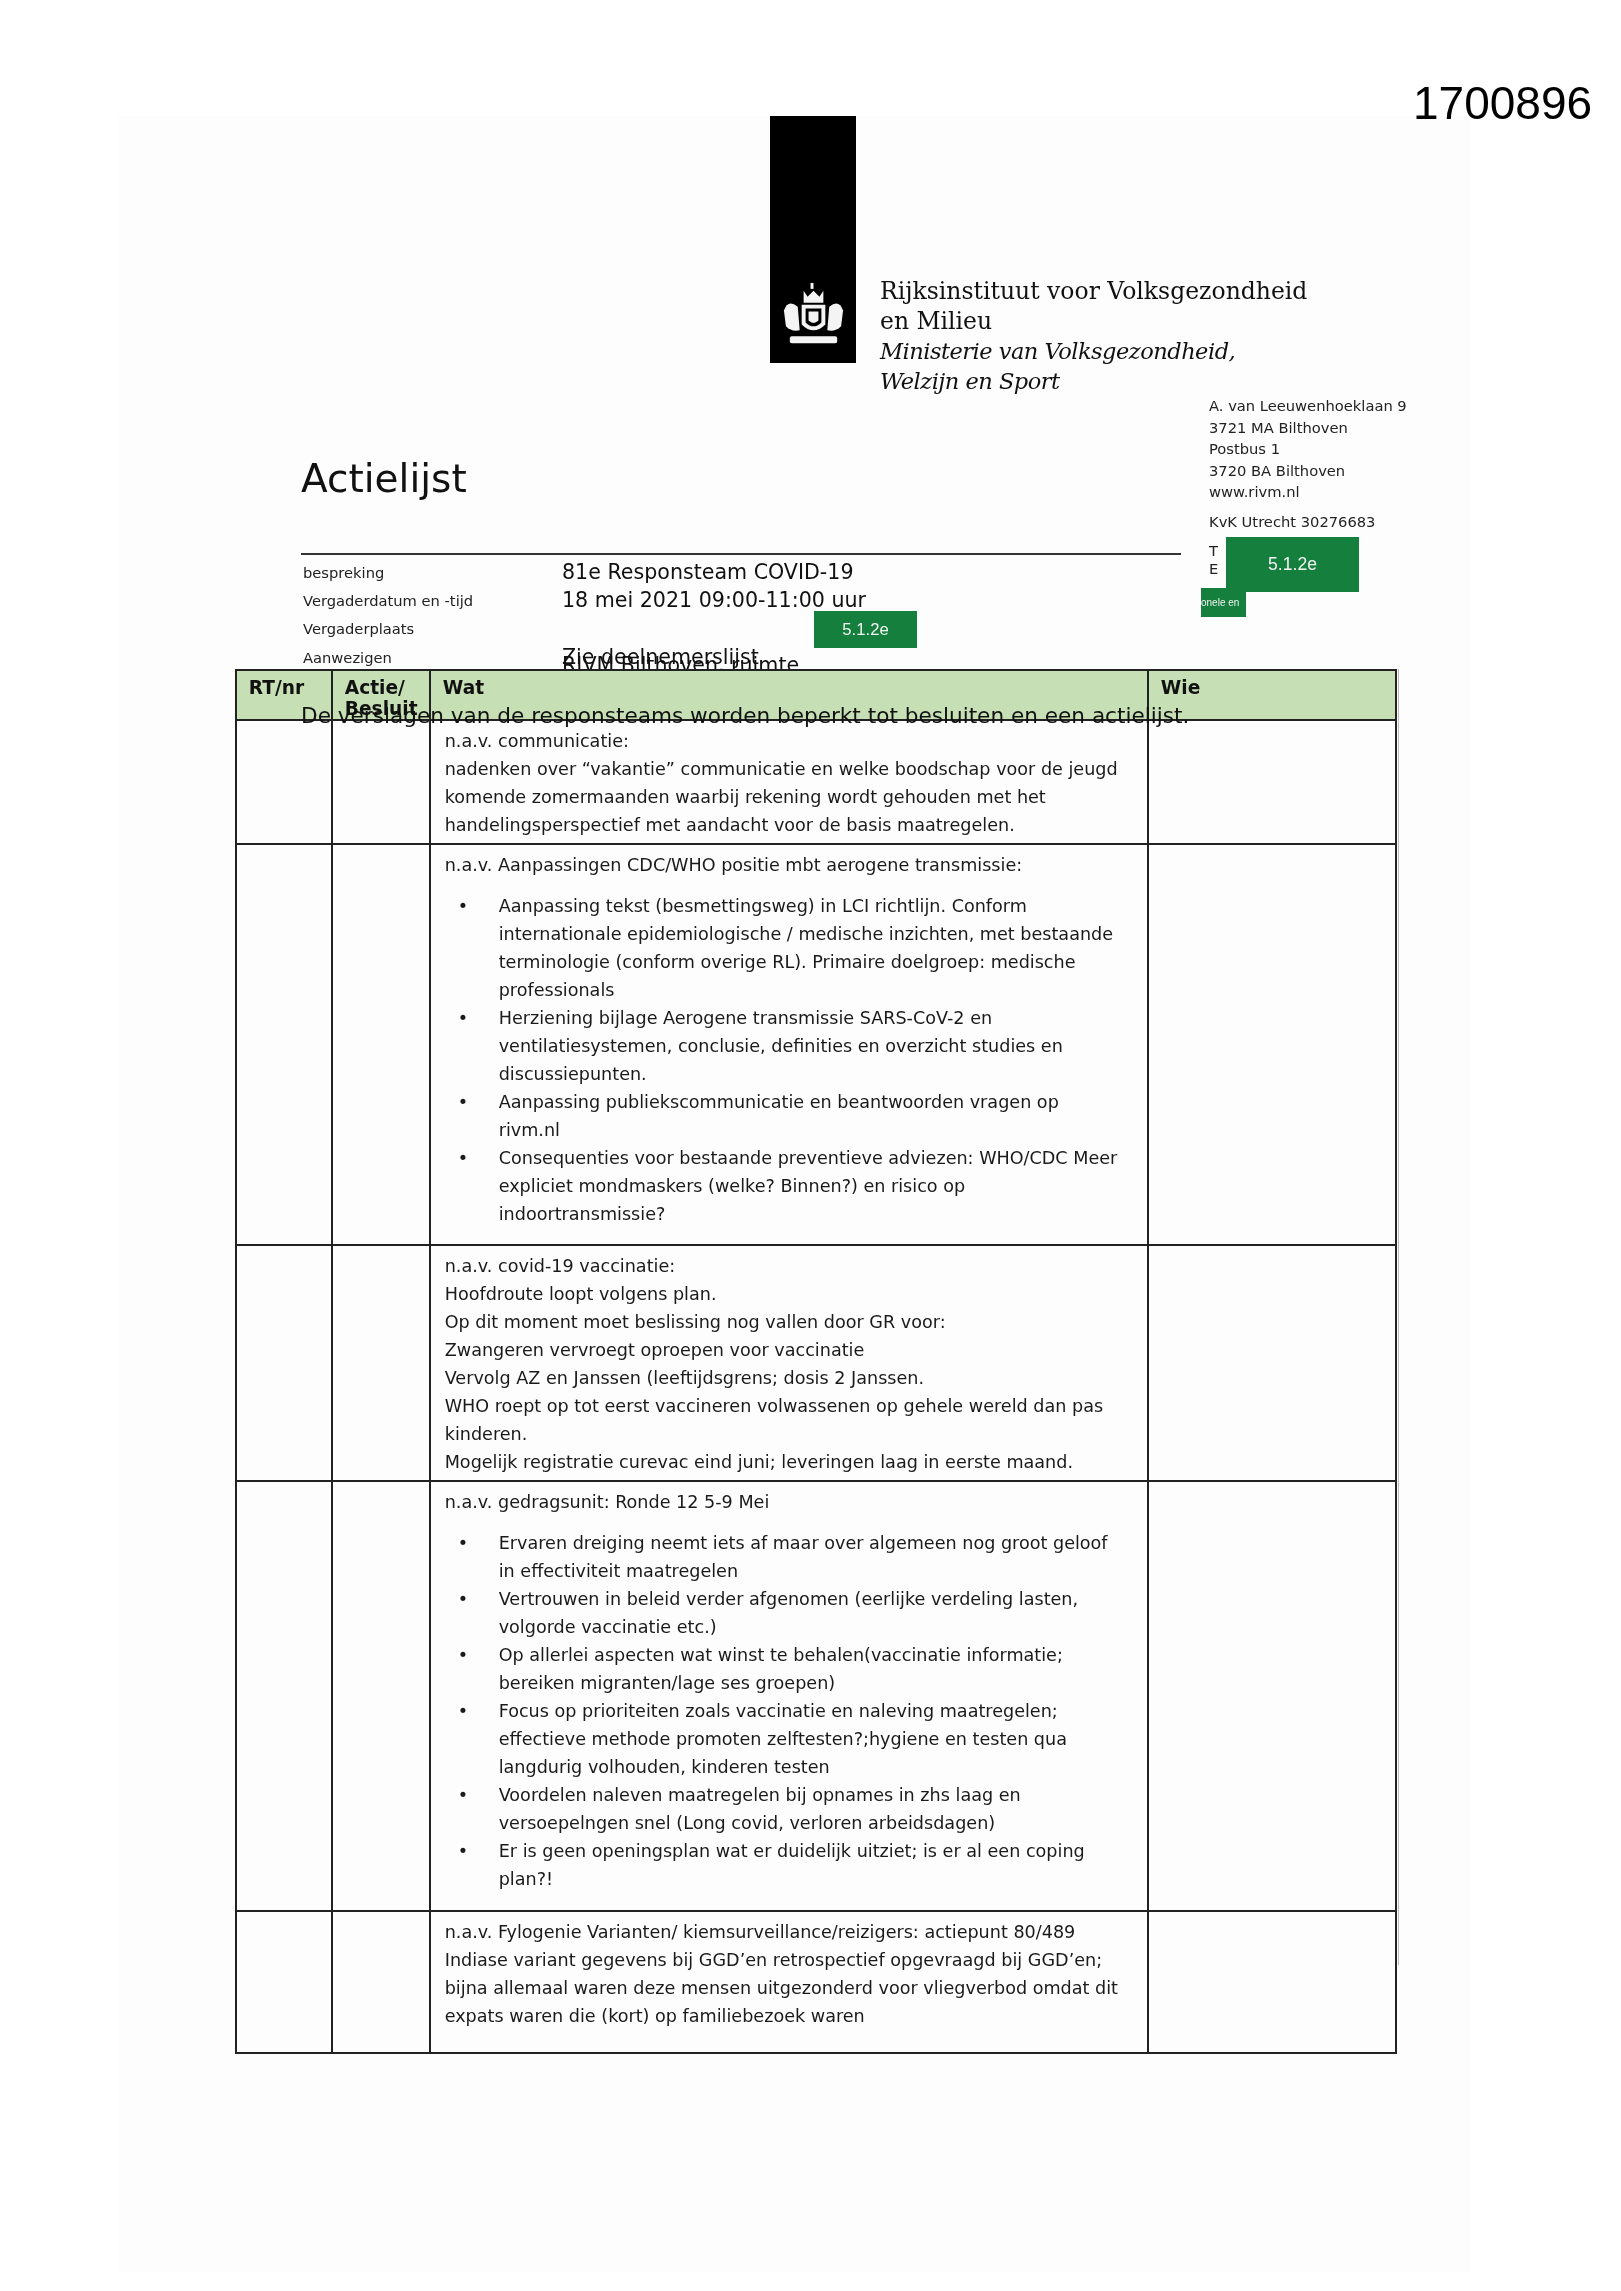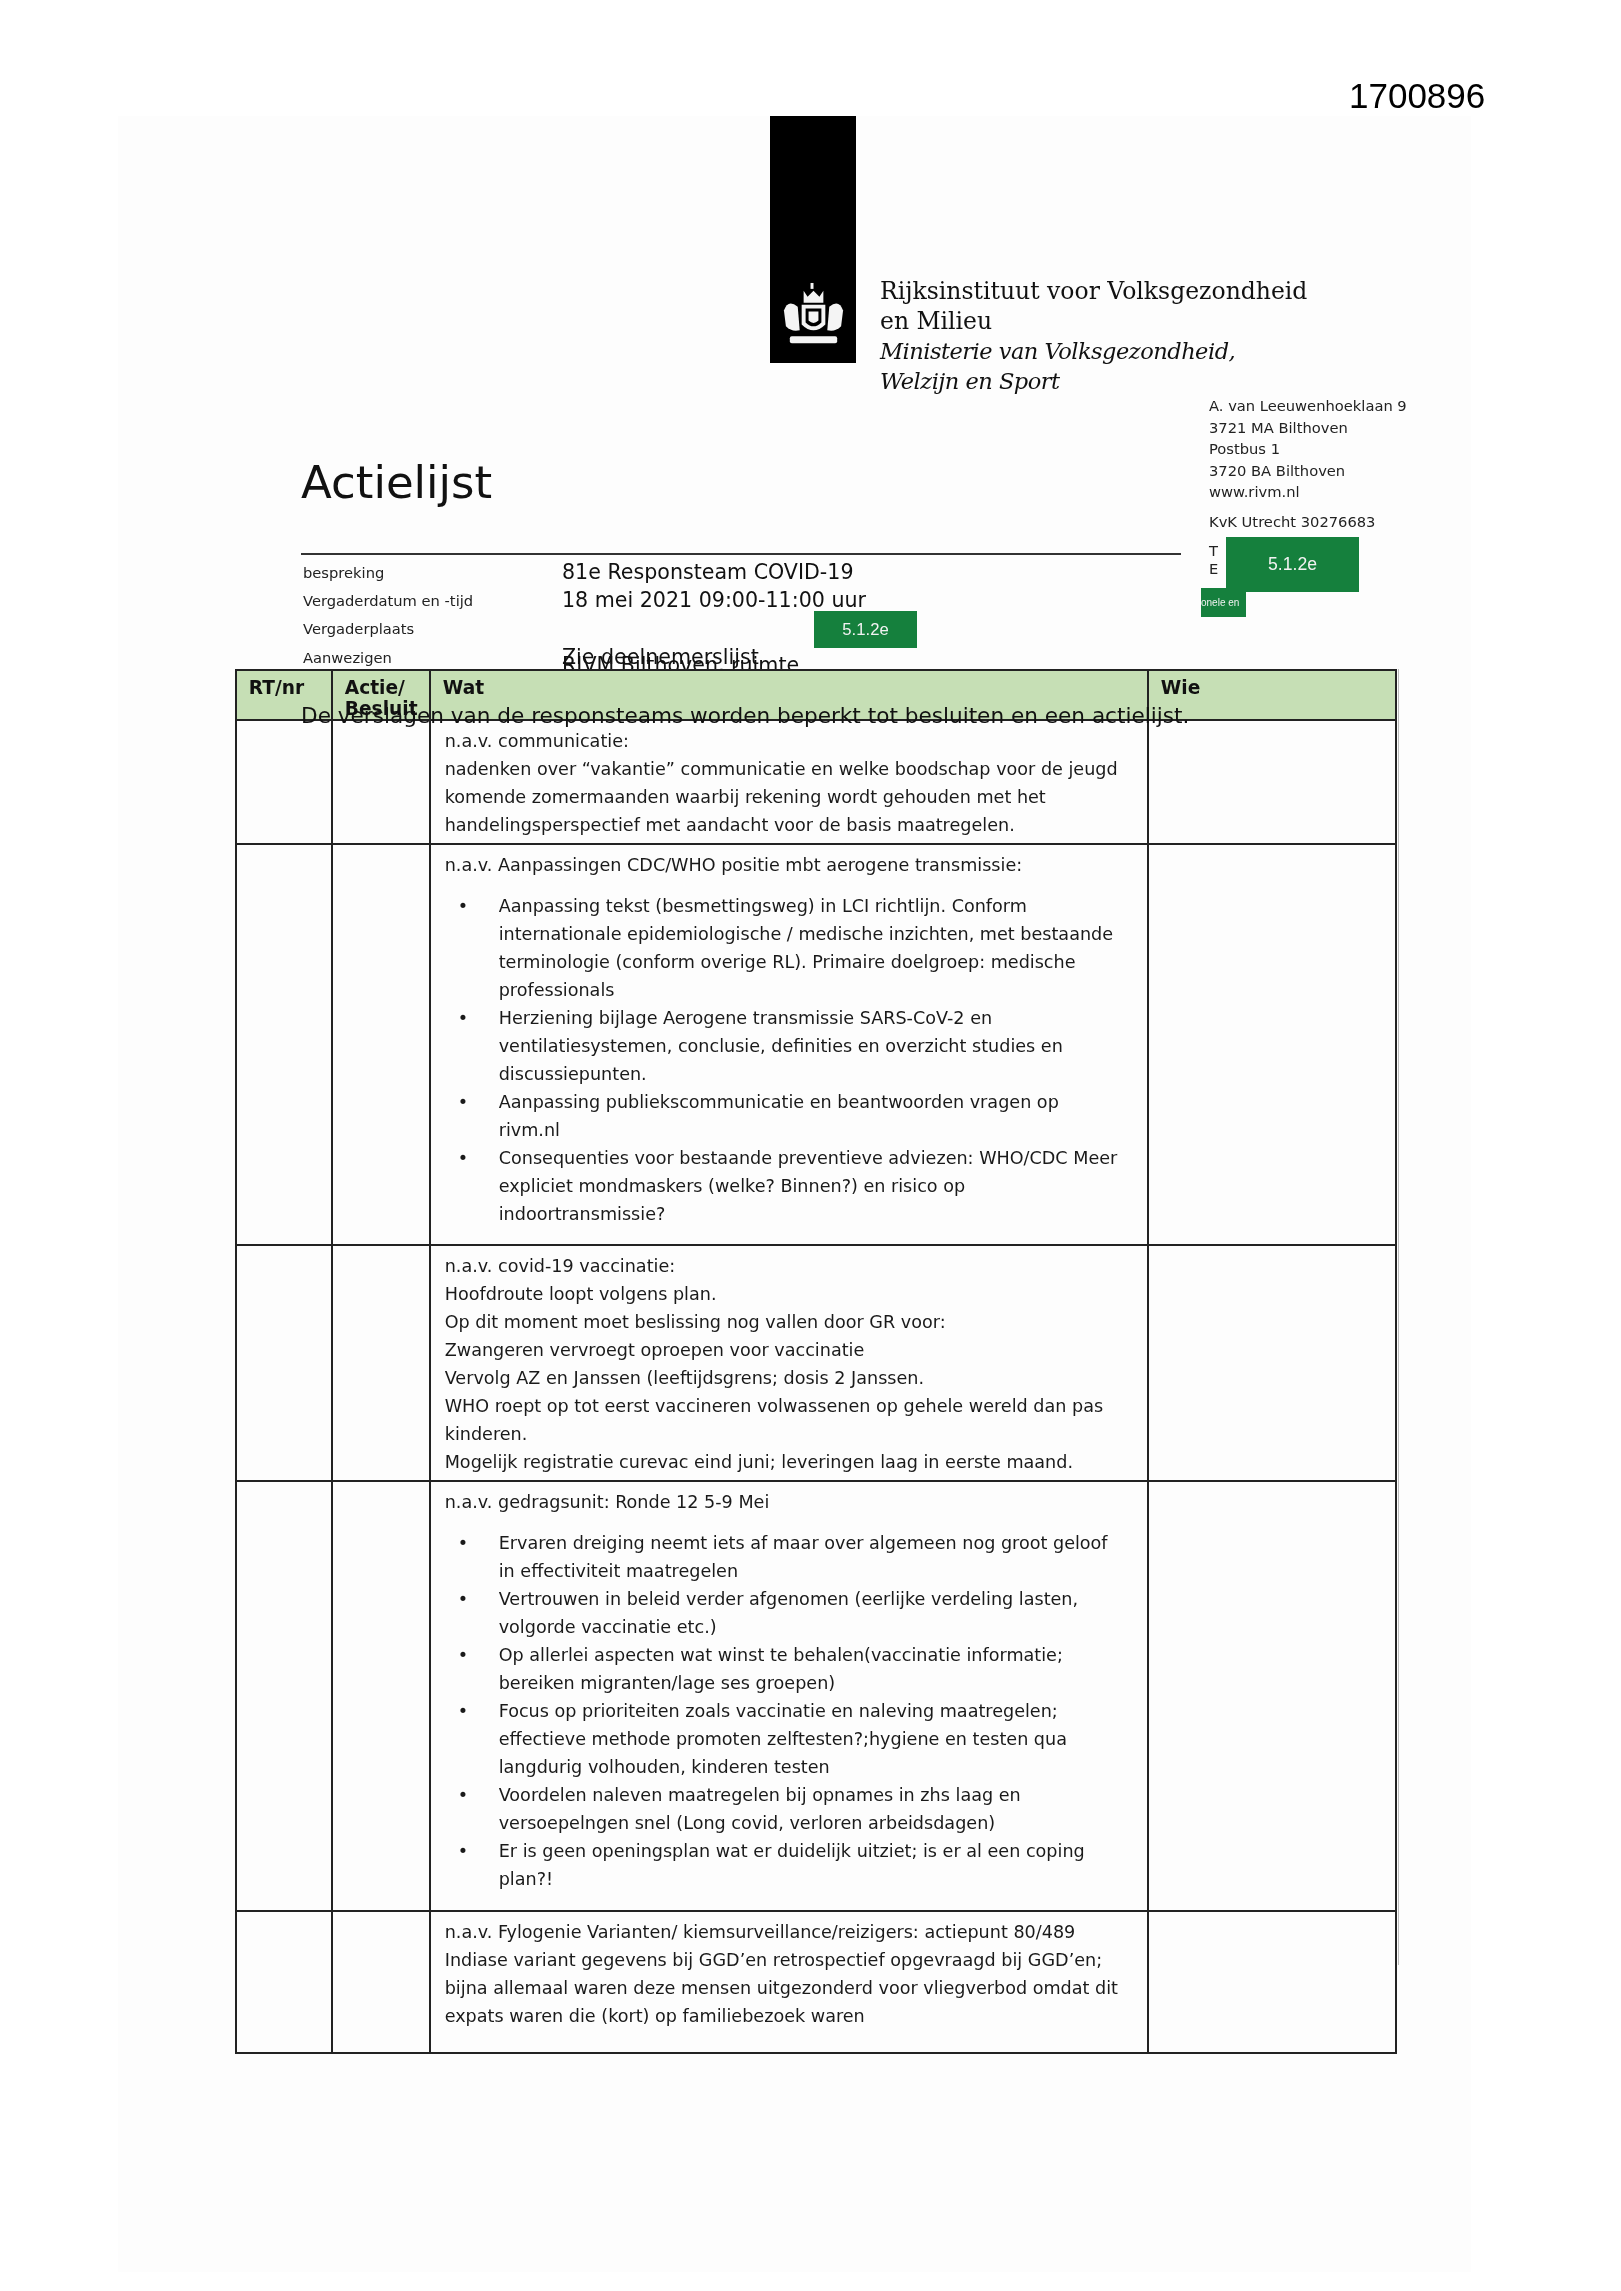--- a/index.html
+++ b/index.html
@@ -5,42 +5,42 @@
   html, body { margin: 0; padding: 0; }
   body {
     width: 1621px; height: 2292px; position: relative; overflow: hidden;
     background: #ffffff; font-family: "DejaVu Sans", sans-serif; color: #111;
   }
   .page-bg {
     position: absolute; left: 118px; top: 116px; width: 1353px; height: 2156px;
     background: #fdfdfd;
   }
   .doc-id {
-    position: absolute; left: 1349px; top: 76px; font-family: "Liberation Sans", sans-serif;
-    font-size: 35px; color: #000;
+    position: absolute; left: 1413px; top: 76px; font-family: "Liberation Sans", sans-serif;
+    font-size: 46px; color: #000;
   }
   .logo-bar {
     position: absolute; left: 770px; top: 116px; width: 86px; height: 247px; background: #000;
   }
   .logo-crest { position: absolute; left: 7.8px; top: 165px; width: 71px; height: 71px; }
   .org {
     position: absolute; left: 880px; top: 276px; font-family: "DejaVu Serif", serif; color: #111;
     line-height: 30px; font-size: 23.5px;
   }
   .org .it { font-style: italic; font-size: 22.5px; letter-spacing: -0.5px; }
   .addr {
     position: absolute; left: 1209px; top: 395px; font-size: 14.7px; line-height: 21.6px; color: #222;
   }
   .addr .gap { height: 7.8px; }
   .redact {
     position: absolute; background: #15803d; color: #f2f2f2; font-family: "Liberation Sans", sans-serif;
     display: flex; align-items: center; justify-content: center;
   }
   .title {
-    position: absolute; left: 301px; top: 456px; font-size: 45px; color: #111; font-weight: normal;
+    position: absolute; left: 301px; top: 456px; font-size: 39px; color: #111; font-weight: normal;
   }
   .rule { position: absolute; left: 301px; top: 553px; width: 880px; height: 2px; background: #333; }
   .meta-label { position: absolute; left: 303px; font-size: 14.7px; color: #222; }
   .meta-value { position: absolute; left: 562px; font-size: 20.6px; color: #111; }
   table.actions {
     position: absolute; left: 235px; top: 669px; width: 1162px; border-collapse: collapse;
     font-size: 17.6px;
   }
   table.actions td, table.actions th {
     border: 2px solid #222; vertical-align: top; padding: 0;

